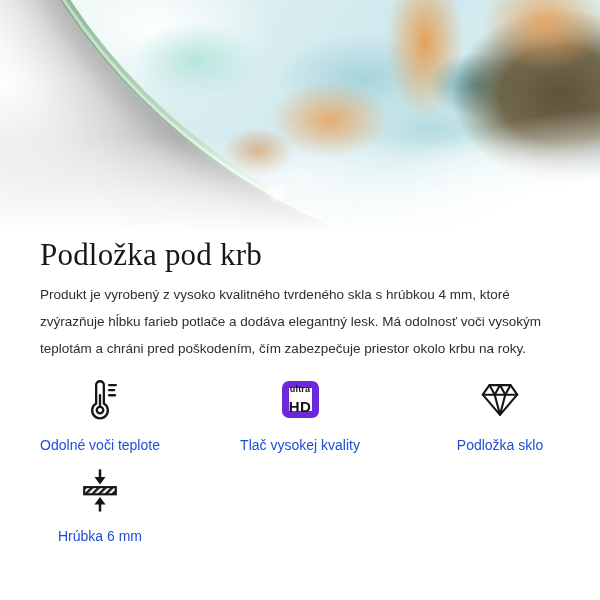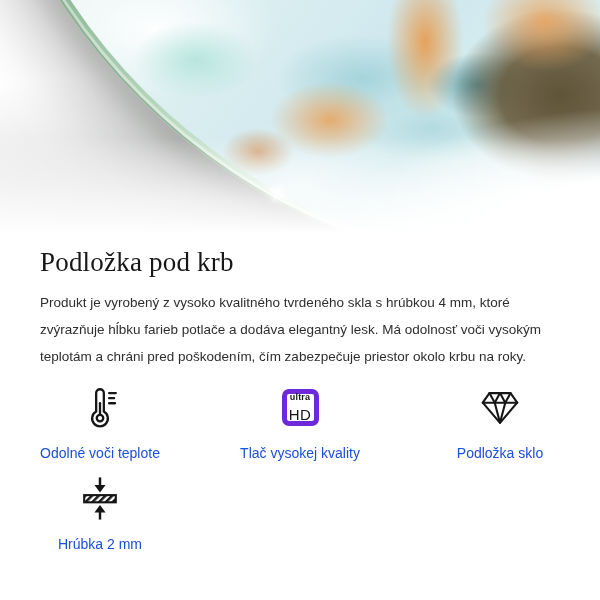--- a/index.html
+++ b/index.html
@@ -77,24 +77,24 @@
   .sparkle .ray2{
     position:absolute; left:1px; top:11.5px; width:24px; height:2.5px;
     background:linear-gradient(90deg, rgba(255,255,255,0), #ffffff 50%, rgba(255,255,255,0));
     transform:rotate(119deg);
   }
   
   .content{ padding:0 40px; }
   h1{
     font-family:"Liberation Serif", "DejaVu Serif", serif;
     font-weight:400;
-    font-size:27px; line-height:33px;
+    font-size:31px; line-height:33px;
     letter-spacing:0.2px;
     color:#171717;
-    margin:8px 0 10px 0;
+    margin:0 0 10px 0;
   }
   .desc{
     font-size:13.5px; line-height:27px;
     color:#2e2e2e;
     margin:0;
     max-width:522px;
   }
   
   .features{
     display:grid;
@@ -105,26 +105,26 @@
   .feature{
     display:flex; flex-direction:column; align-items:center;
     text-align:center;
   }
   .ficon{ height:44px; display:flex; align-items:center; justify-content:center; }
   .flabel{ margin-top:16px; font-size:14px; color:#1d4ed8; }
   .icon-svg{ display:block; }
   
   .uhd{
     width:37px; height:37px;
-    border:5px solid #6d28d9; border-radius:7px;
+    border:7px solid #6d28d9; border-radius:7px;
     display:flex; flex-direction:column; align-items:center; justify-content:center;
     color:#161616; box-sizing:border-box;
   }
   .uhd .u{ font-size:9px; font-weight:700; line-height:9px; letter-spacing:0.2px; }
-  .uhd .h{ font-size:15px; font-weight:400; line-height:15px; margin-top:5px; letter-spacing:0.3px; }
+  .uhd .h{ font-size:15px; font-weight:700; line-height:15px; margin-top:5px; letter-spacing:0.3px; }
   
   .stripes{
     width:42px; height:42px;
     background:repeating-linear-gradient(135deg, #161616 0px, #161616 4px, rgba(0,0,0,0) 4px, rgba(0,0,0,0) 10.5px);
     clip-path:polygon(0% 100%, 100% 0%, 100% 100%);
   }
 </style>
 </head>
 <body>
 
@@ -195,16 +195,16 @@
             <rect x="0" y="0" width="2.6" height="5" fill="#161616"></rect>
           </pattern>
         </defs>
         <line x1="24" y1="2.5" x2="24" y2="11" stroke="#161616" stroke-width="2.6"></line>
         <polygon points="18.2,10.5 29.8,10.5 24,18.2" fill="#161616"></polygon>
         <rect x="7.5" y="21" width="33" height="7.5" fill="url(#hatchp)" stroke="#161616" stroke-width="2.2"></rect>
         <polygon points="18.2,39 29.8,39 24,31.3" fill="#161616"></polygon>
         <line x1="24" y1="38.5" x2="24" y2="46.5" stroke="#161616" stroke-width="2.6"></line>
       </svg>
     </div>
-    <div class="flabel">Hrúbka 2 mm</div>
+    <div class="flabel">Hrúbka 6 mm</div>
   </div>
 
 </div>
 
 </body></html>

